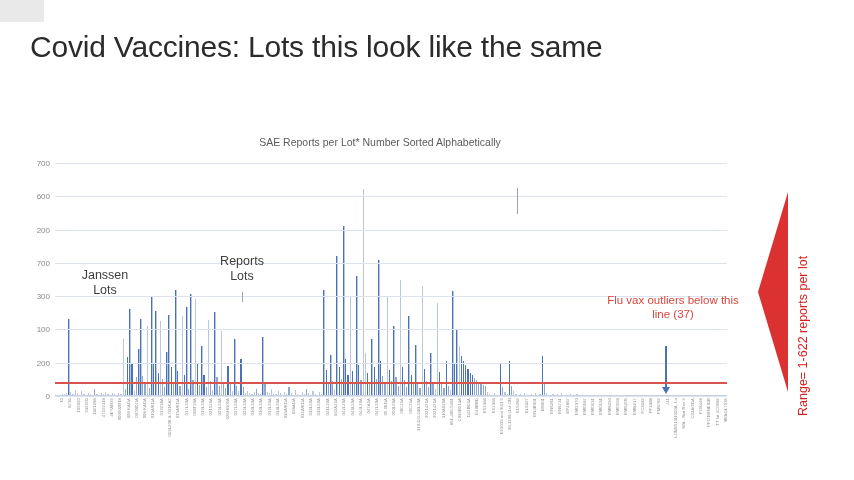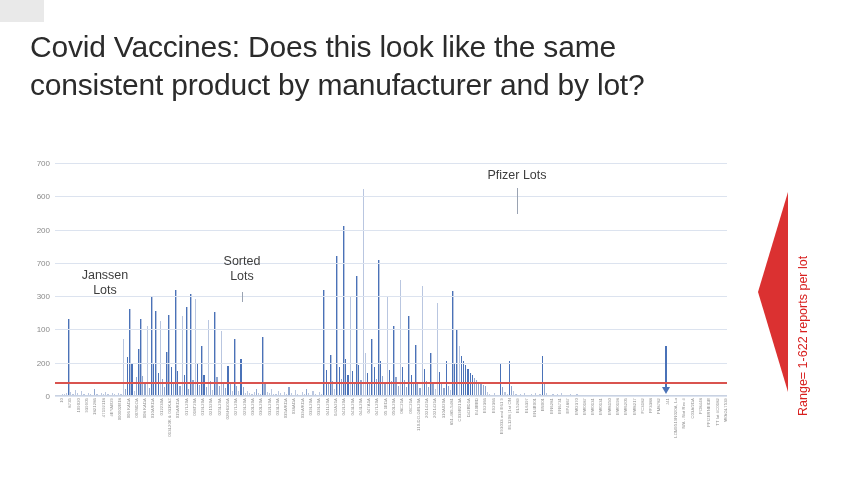--- a/index.html
+++ b/index.html
@@ -207,26 +207,26 @@
   }
 </style>
 </head>
 <body>
 
 <div id="slide">
 
   <div class="corner-artifact"></div>
 
   <div class="title-block">
-    <div>Covid Vaccines: Does this look like the same</div>
-    <div>consistent product by manufacturer and by lot?</div>
+    <div>Covid Vaccines: Lots this look like the same</div>
   </div>
 
   <div class="chart-area">
 
+    <div class="chart-title">SAE Reports per Lot* Number Sorted Alphabetically</div>
 
     <div class="plot" id="plot">
       <div class="bars" id="bars">
           <div class="bar vpale" style="left: 0px; width: 1.2px; height: 0.8px;"></div>
           <div class="bar vpale" style="left: 2.18182px; width: 1.2px; height: 1.33143px;"></div>
           <div class="bar vpale" style="left: 4.36364px; width: 1.2px; height: 0.998571px;"></div>
           <div class="bar vpale" style="left: 6.54545px; width: 1.2px; height: 1.99714px;"></div>
           <div class="bar vpale" style="left: 8.72727px; width: 1.2px; height: 1.66429px;"></div>
           <div class="bar vpale" style="left: 10.9091px; width: 1.2px; height: 2.66286px;"></div>
           <div class="bar" style="left: 13.0909px; width: 1.2px; height: 76.5571px;"></div>
@@ -686,28 +686,28 @@
         <div class="xlab" style="left: 659.556px;">TT lot #C0182</div>
         <div class="xlab" style="left: 667.852px;">W/AGL7539</div>
       </div>
 
     <div class="callout janssen">
       <div>Janssen</div>
       <div>Lots</div>
     </div>
 
     <div class="callout moderna">
-      <div>Sorted</div>
+      <div>Reports</div>
       <div>Lots</div>
     </div>
     <div class="leader moderna"></div>
 
-    <div class="callout pfizer">Pfizer Lots</div>
     <div class="leader pfizer"></div>
 
+    <div class="flu-note">Flu vax outliers below this line (37)</div>
     <div class="flu-arrow"></div>
 
     <div class="range-wrap">
       <div class="range-arrow"></div>
       <div class="range-label">Range= 1-622 reports per lot</div>
     </div>
 
   </div>
 </div>
 

